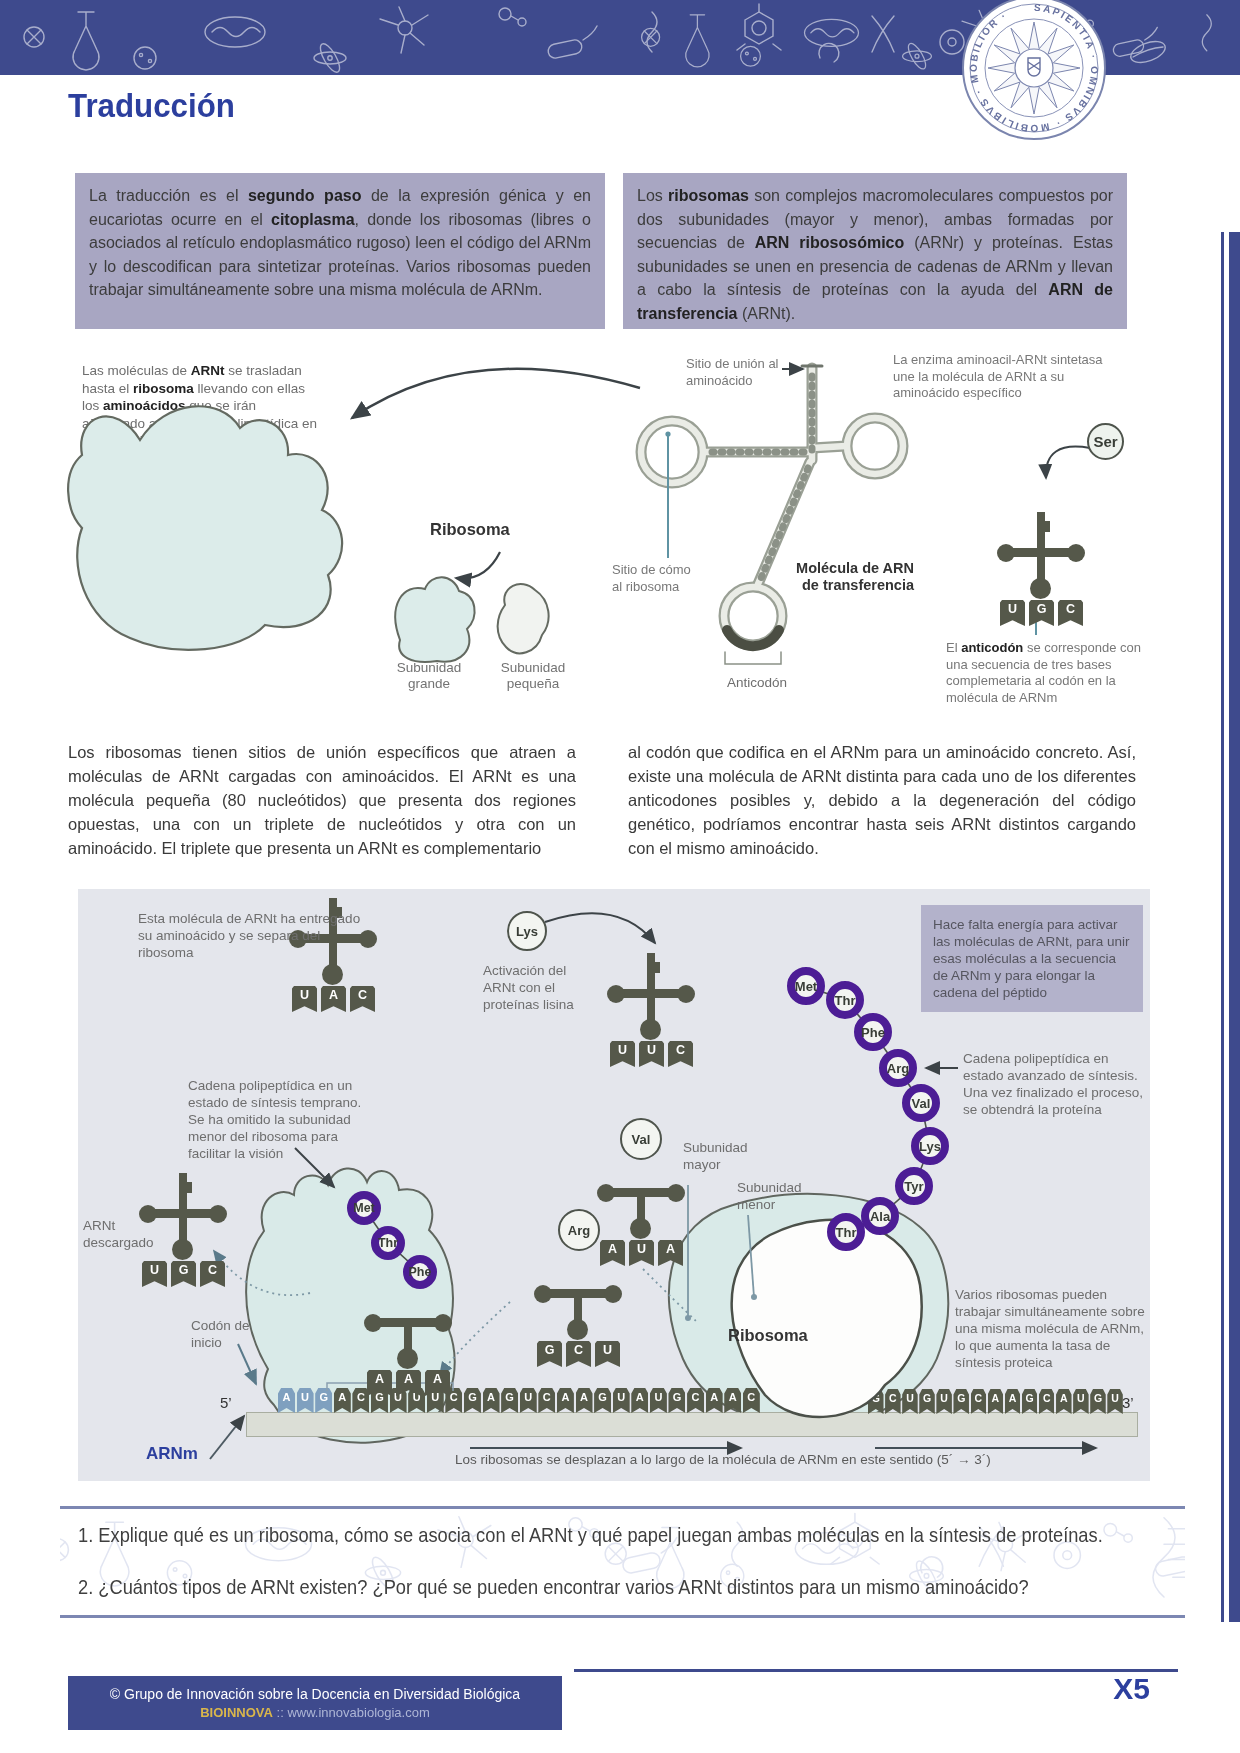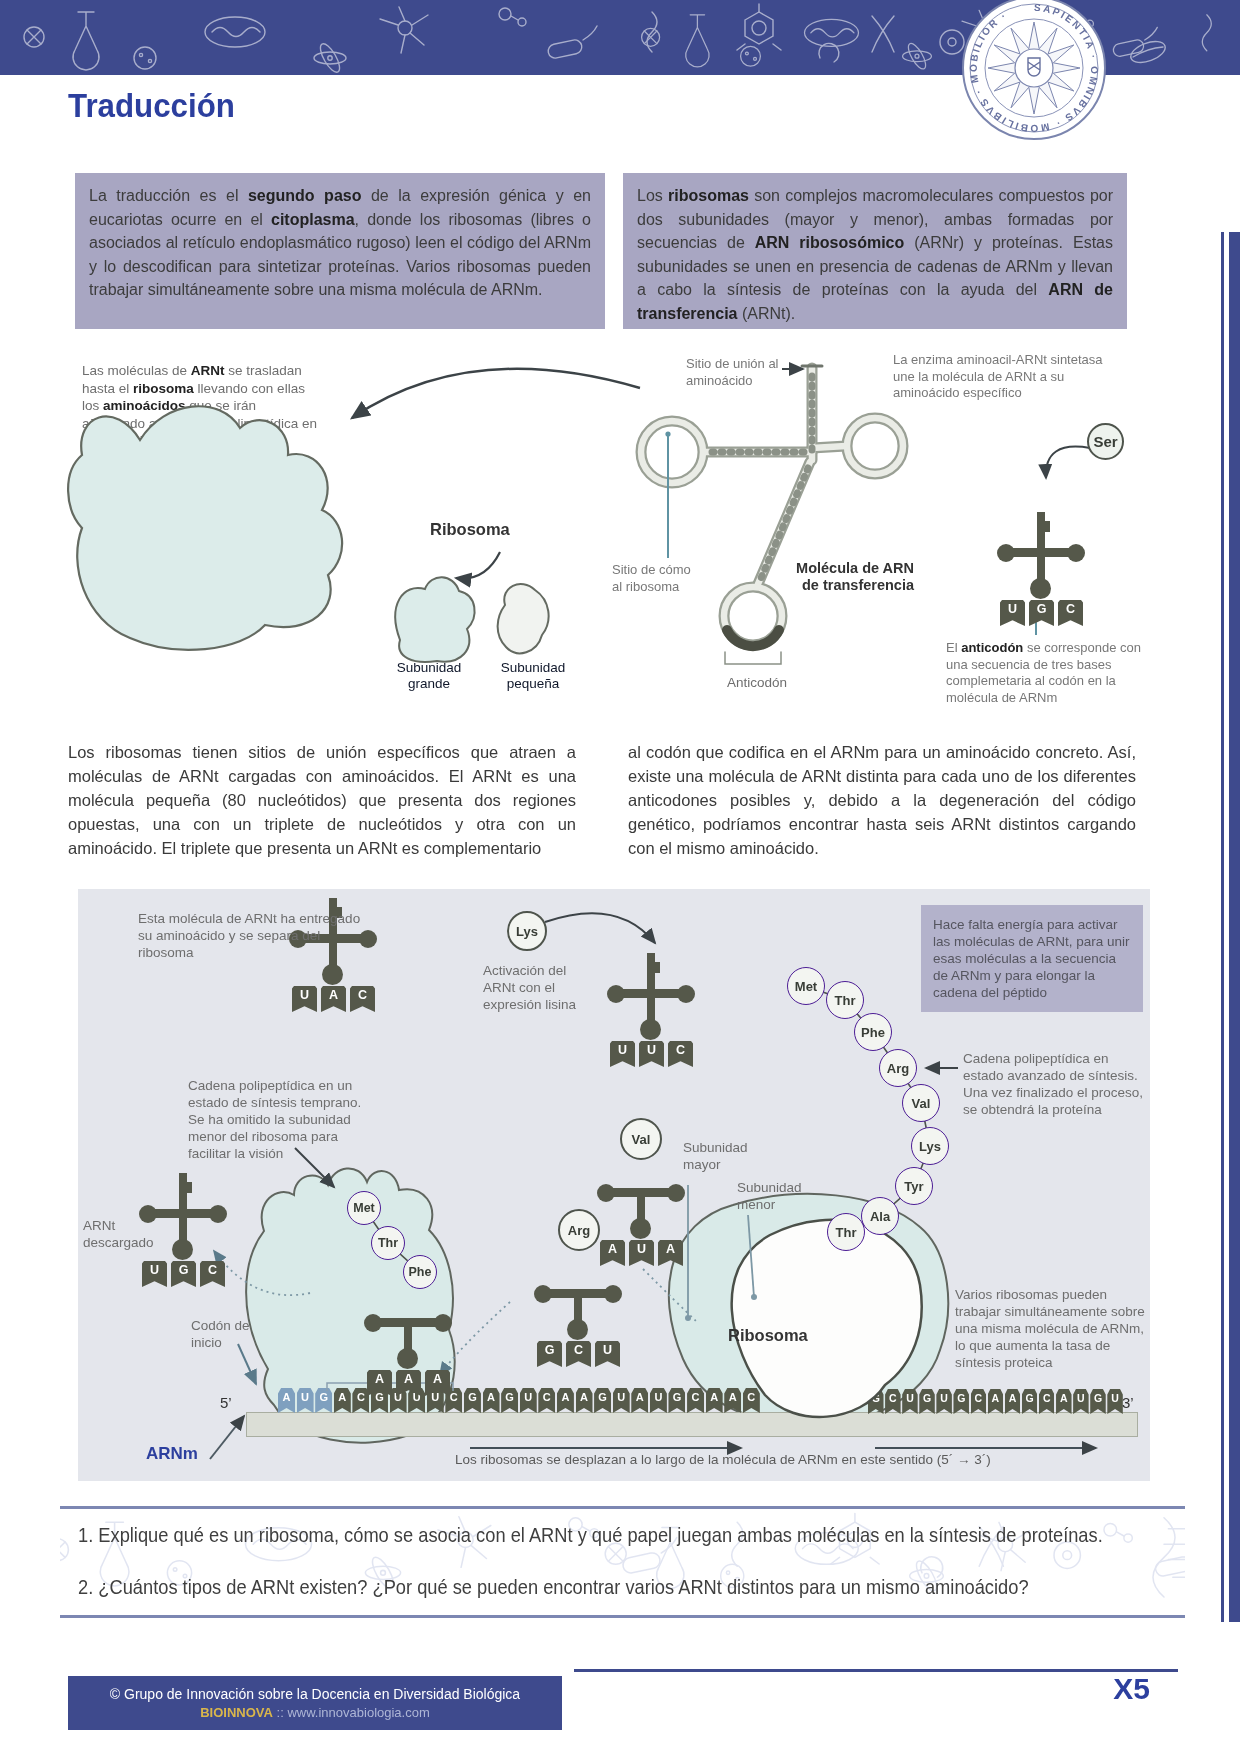--- a/index.html
+++ b/index.html
@@ -17,34 +17,34 @@
   
   .intro-box{position:absolute;background:#a8a6c2;color:#3c3c3c;font-size:16px;line-height:23.5px;
              padding:11px 14px;box-sizing:border-box;text-align:justify;}
   #intro-left{left:75px;top:173px;width:530px;height:156px;}
   #intro-right{left:623px;top:173px;width:504px;height:156px;}
   .rich .b{font-weight:bold;color:#222;}
   
   .note{position:absolute;font-size:13.5px;line-height:17px;color:#6e6e6e;}
   .note.sm{font-size:13px;line-height:16.5px;color:#787878;}
   .lbl{position:absolute;font-weight:bold;color:#333;font-size:16.5px;}
-  .lbl2{position:absolute;font-size:13.5px;line-height:16px;color:#0f172a;text-align:center;}
+  .lbl2{position:absolute;font-size:13.5px;line-height:16px;color:#737373;text-align:center;}
   
   .bodycol{position:absolute;width:508px;font-size:16.5px;line-height:24px;color:#3a3a3a;text-align:justify;}
   #body-left{left:68px;top:740px;}
   #body-right{left:628px;top:740px;}
   
   #d2bg{left:78px;top:889px;width:1072px;height:592px;background:#e4e6ec;}
   #energy-box{left:921px;top:905px;width:222px;background:#b3b2cb;color:#55555f;
               font-size:13.5px;line-height:17px;padding:11px 12px;box-sizing:border-box;}
   
   .circle{position:absolute;border:2px solid #4e544c;background:#f3f5f1;border-radius:50%;
           display:flex;align-items:center;justify-content:center;font-weight:bold;color:#383d36;
           box-sizing:border-box;}
-  .aa{position:absolute;width:38px;height:38px;border:1px solid #4c1d95;background:#f3f5f1;border-radius:50%;
+  .aa{position:absolute;width:38px;height:38px;border:8px solid #4c1d95;background:#f3f5f1;border-radius:50%;
       display:flex;align-items:center;justify-content:center;font-weight:bold;font-size:13px;color:#383d36;box-sizing:border-box;}
   #chain-early .aa{width:34px;height:34px;font-size:12.5px;}
   #chain-adv .aa:nth-of-type(1){left:787px;top:967px;}
   #chain-adv .aa:nth-of-type(2){left:826px;top:981px;}
   #chain-adv .aa:nth-of-type(3){left:854px;top:1013px;}
   #chain-adv .aa:nth-of-type(4){left:879px;top:1049px;}
   #chain-adv .aa:nth-of-type(5){left:902px;top:1084px;}
   #chain-adv .aa:nth-of-type(6){left:911px;top:1127px;}
   #chain-adv .aa:nth-of-type(7){left:895px;top:1167px;}
   #chain-adv .aa:nth-of-type(8){left:861px;top:1197px;}
@@ -419,21 +419,21 @@
       <div class="aa">Thr</div>
     </div>
   <div id="chain-early">
 
   <div class="aa">Met</div>
       <div class="aa">Thr</div>
       <div class="aa">Phe</div>
     </div>
 
   <div class="note" style="left:138px;top:910px;width:232px">Esta molécula de ARNt ha entregado su aminoácido y se separa del ribosoma</div>
-  <div class="note" style="left:483px;top:962px;width:118px">Activación del ARNt con el expresión lisina</div>
+  <div class="note" style="left:483px;top:962px;width:118px">Activación del ARNt con el proteínas lisina</div>
   <div class="abs" id="energy-box">Hace falta energía para activar las moléculas de ARNt, para unir esas moléculas a la secuencia de ARNm y para elongar la cadena del péptido</div>
   <div class="note" style="left:188px;top:1077px;width:182px">Cadena polipeptídica en un estado de síntesis temprano. Se ha omitido la subunidad menor del ribosoma para facilitar la visión</div>
   <div class="note" style="left:963px;top:1050px;width:185px">Cadena polipeptídica en estado avanzado de síntesis. Una vez finalizado el proceso, se obtendrá la proteína</div>
   <div class="note" style="left:83px;top:1217px;width:92px">ARNt descargado</div>
   <div class="note" style="left:191px;top:1317px;width:70px">Codón de inicio</div>
   <div class="note" style="left:683px;top:1139px;width:88px">Subunidad mayor</div>
   <div class="note" style="left:737px;top:1179px;width:88px">Subunidad menor</div>
   <div class="note" style="left:955px;top:1286px;width:196px">Varios ribosomas pueden trabajar simultáneamente sobre una misma molécula de ARNm, lo que aumenta la tasa de síntesis proteica</div>
   <div class="lbl" style="left:728px;top:1326px;font-size:16.5px">Ribosoma</div>
 

